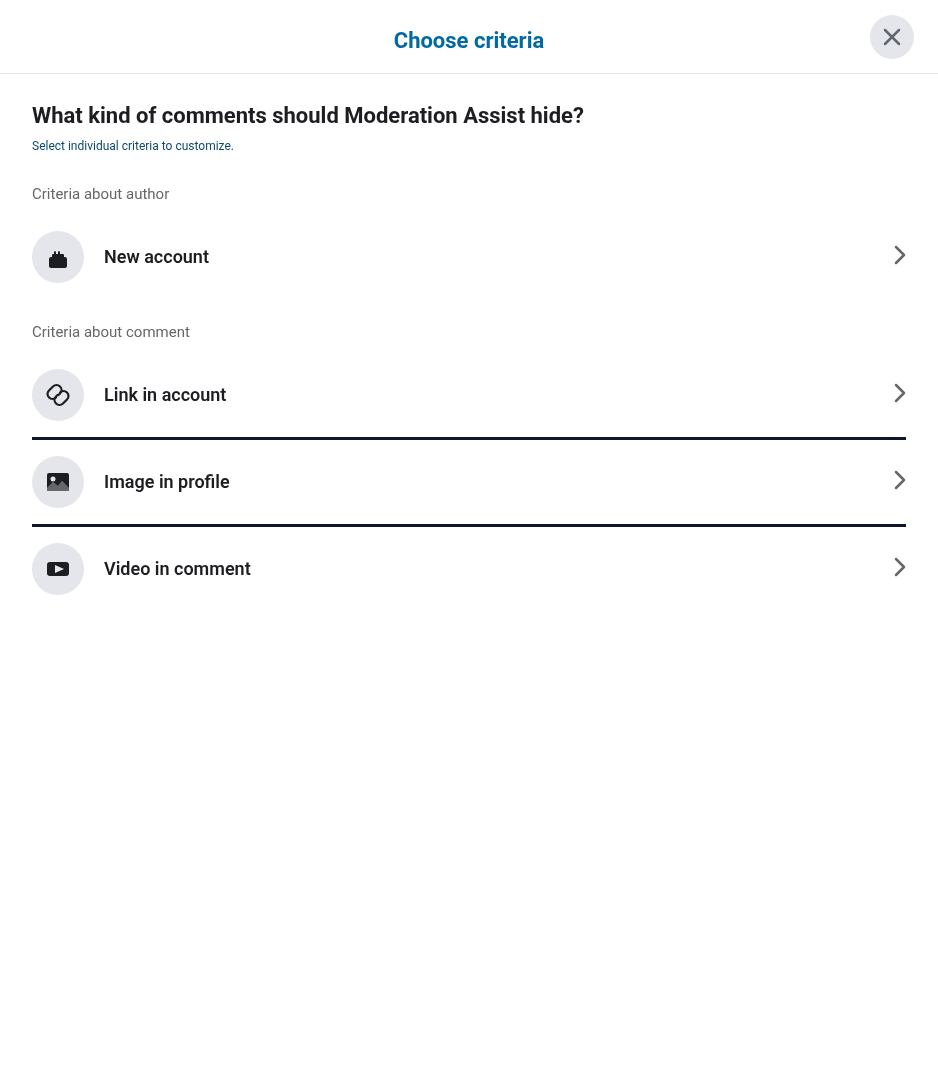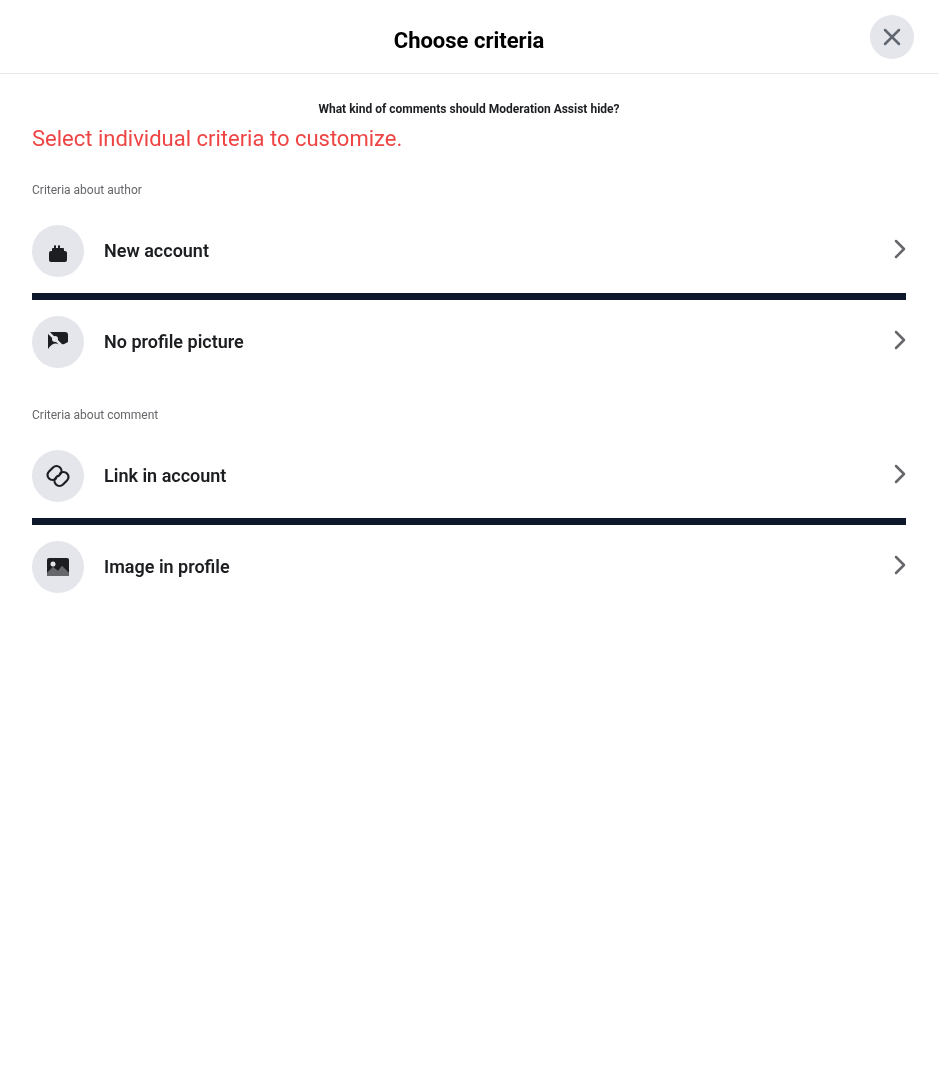--- a/index.html
+++ b/index.html
@@ -21,21 +21,21 @@
       align-items: center;
       justify-content: center;
       padding: 28px 24px 20px;
       position: relative;
       border-bottom: 1px solid #e4e6eb;
     }
 
     .header-title {
       font-size: 22px;
       font-weight: 700;
-      color: #000000;
+      color: #0369a1;
       text-align: center;
     }
 
     .close-button {
       position: absolute;
       right: 24px;
       top: 50%;
       transform: translateY(-50%);
       width: 44px;
       height: 44px;
@@ -48,51 +48,50 @@
       justify-content: center;
       font-size: 18px;
       color: #606770;
     }
 
     .content {
       padding: 28px 32px 32px;
     }
 
     .main-question {
-      font-size: 12px;
+      font-size: 22px;
       font-weight: 700;
       color: #1c1e21;
       margin-bottom: 8px;
       line-height: 1.3;
-      text-align: center;
     }
 
     .subtitle {
-      font-size: 22px;
-      color: #ef4444;
+      font-size: 12px;
+      color: #0c4a6e;
       margin-bottom: 32px;
     }
 
     .section-label {
-      font-size: 12px;
+      font-size: 15px;
       color: #65676b;
       margin-bottom: 12px;
       font-weight: 400;
     }
 
     .criteria-list {
       list-style: none;
       margin-bottom: 24px;
     }
 
     .criteria-item {
       display: flex;
       align-items: center;
       padding: 16px 0;
-      border-bottom: 7px solid #0f172a;
+      border-bottom: 3px solid #0f172a;
       cursor: pointer;
       justify-content: space-between;
     }
 
     .criteria-item:last-child {
       border-bottom: none;
     }
 
     .criteria-left {
       display: flex;
@@ -167,38 +166,20 @@
             </svg>
           </div>
           <span class="criteria-name">New account</span>
         </div>
         <span class="chevron">
           <svg width="12" height="20" viewBox="0 0 12 20" fill="none">
             <polyline points="2,2 10,10 2,18" stroke="#65676b" stroke-width="2.5" stroke-linecap="round" stroke-linejoin="round"></polyline>
           </svg>
         </span>
       </li>
-      <li class="criteria-item">
-        <div class="criteria-left">
-          <div class="criteria-icon">
-            <svg class="icon-svg" viewBox="0 0 26 26" fill="none">
-              <rect x="3" y="3" width="20" height="20" rx="3" fill="#1c1e21"></rect>
-              <circle cx="10" cy="10" r="3" fill="#e4e6eb"></circle>
-              <path d="M3 20 Q8 13 13 15 Q17 17 23 13 L23 23 Q23 23 3 23 Z" fill="#e4e6eb"></path>
-              <line x1="2" y1="2" x2="24" y2="24" stroke="#e4e6eb" stroke-width="2.5" stroke-linecap="round"></line>
-            </svg>
-          </div>
-          <span class="criteria-name">No profile picture</span>
-        </div>
-        <span class="chevron">
-          <svg width="12" height="20" viewBox="0 0 12 20" fill="none">
-            <polyline points="2,2 10,10 2,18" stroke="#65676b" stroke-width="2.5" stroke-linecap="round" stroke-linejoin="round"></polyline>
-          </svg>
-        </span>
-      </li>
     </ul>
   </div>
 
   <div class="section-group">
     <div class="section-label">Criteria about comment</div>
     <ul class="criteria-list">
       <li class="criteria-item">
         <div class="criteria-left">
           <div class="criteria-icon">
             <svg class="icon-svg" viewBox="0 0 26 26" fill="none">
@@ -225,15 +206,31 @@
             </svg>
           </div>
           <span class="criteria-name">Image in profile</span>
         </div>
         <span class="chevron">
           <svg width="12" height="20" viewBox="0 0 12 20" fill="none">
             <polyline points="2,2 10,10 2,18" stroke="#65676b" stroke-width="2.5" stroke-linecap="round" stroke-linejoin="round"></polyline>
           </svg>
         </span>
       </li>
+      <li class="criteria-item">
+        <div class="criteria-left">
+          <div class="criteria-icon">
+            <svg class="icon-svg" viewBox="0 0 26 26" fill="none">
+              <rect x="2" y="6" width="22" height="14" rx="3" fill="#1c1e21"></rect>
+              <polygon points="10,9 10,17 19,13" fill="#e4e6eb"></polygon>
+            </svg>
+          </div>
+          <span class="criteria-name">Video in comment</span>
+        </div>
+        <span class="chevron">
+          <svg width="12" height="20" viewBox="0 0 12 20" fill="none">
+            <polyline points="2,2 10,10 2,18" stroke="#65676b" stroke-width="2.5" stroke-linecap="round" stroke-linejoin="round"></polyline>
+          </svg>
+        </span>
+      </li>
     </ul>
   </div>
 </div>
 
 </body></html>

